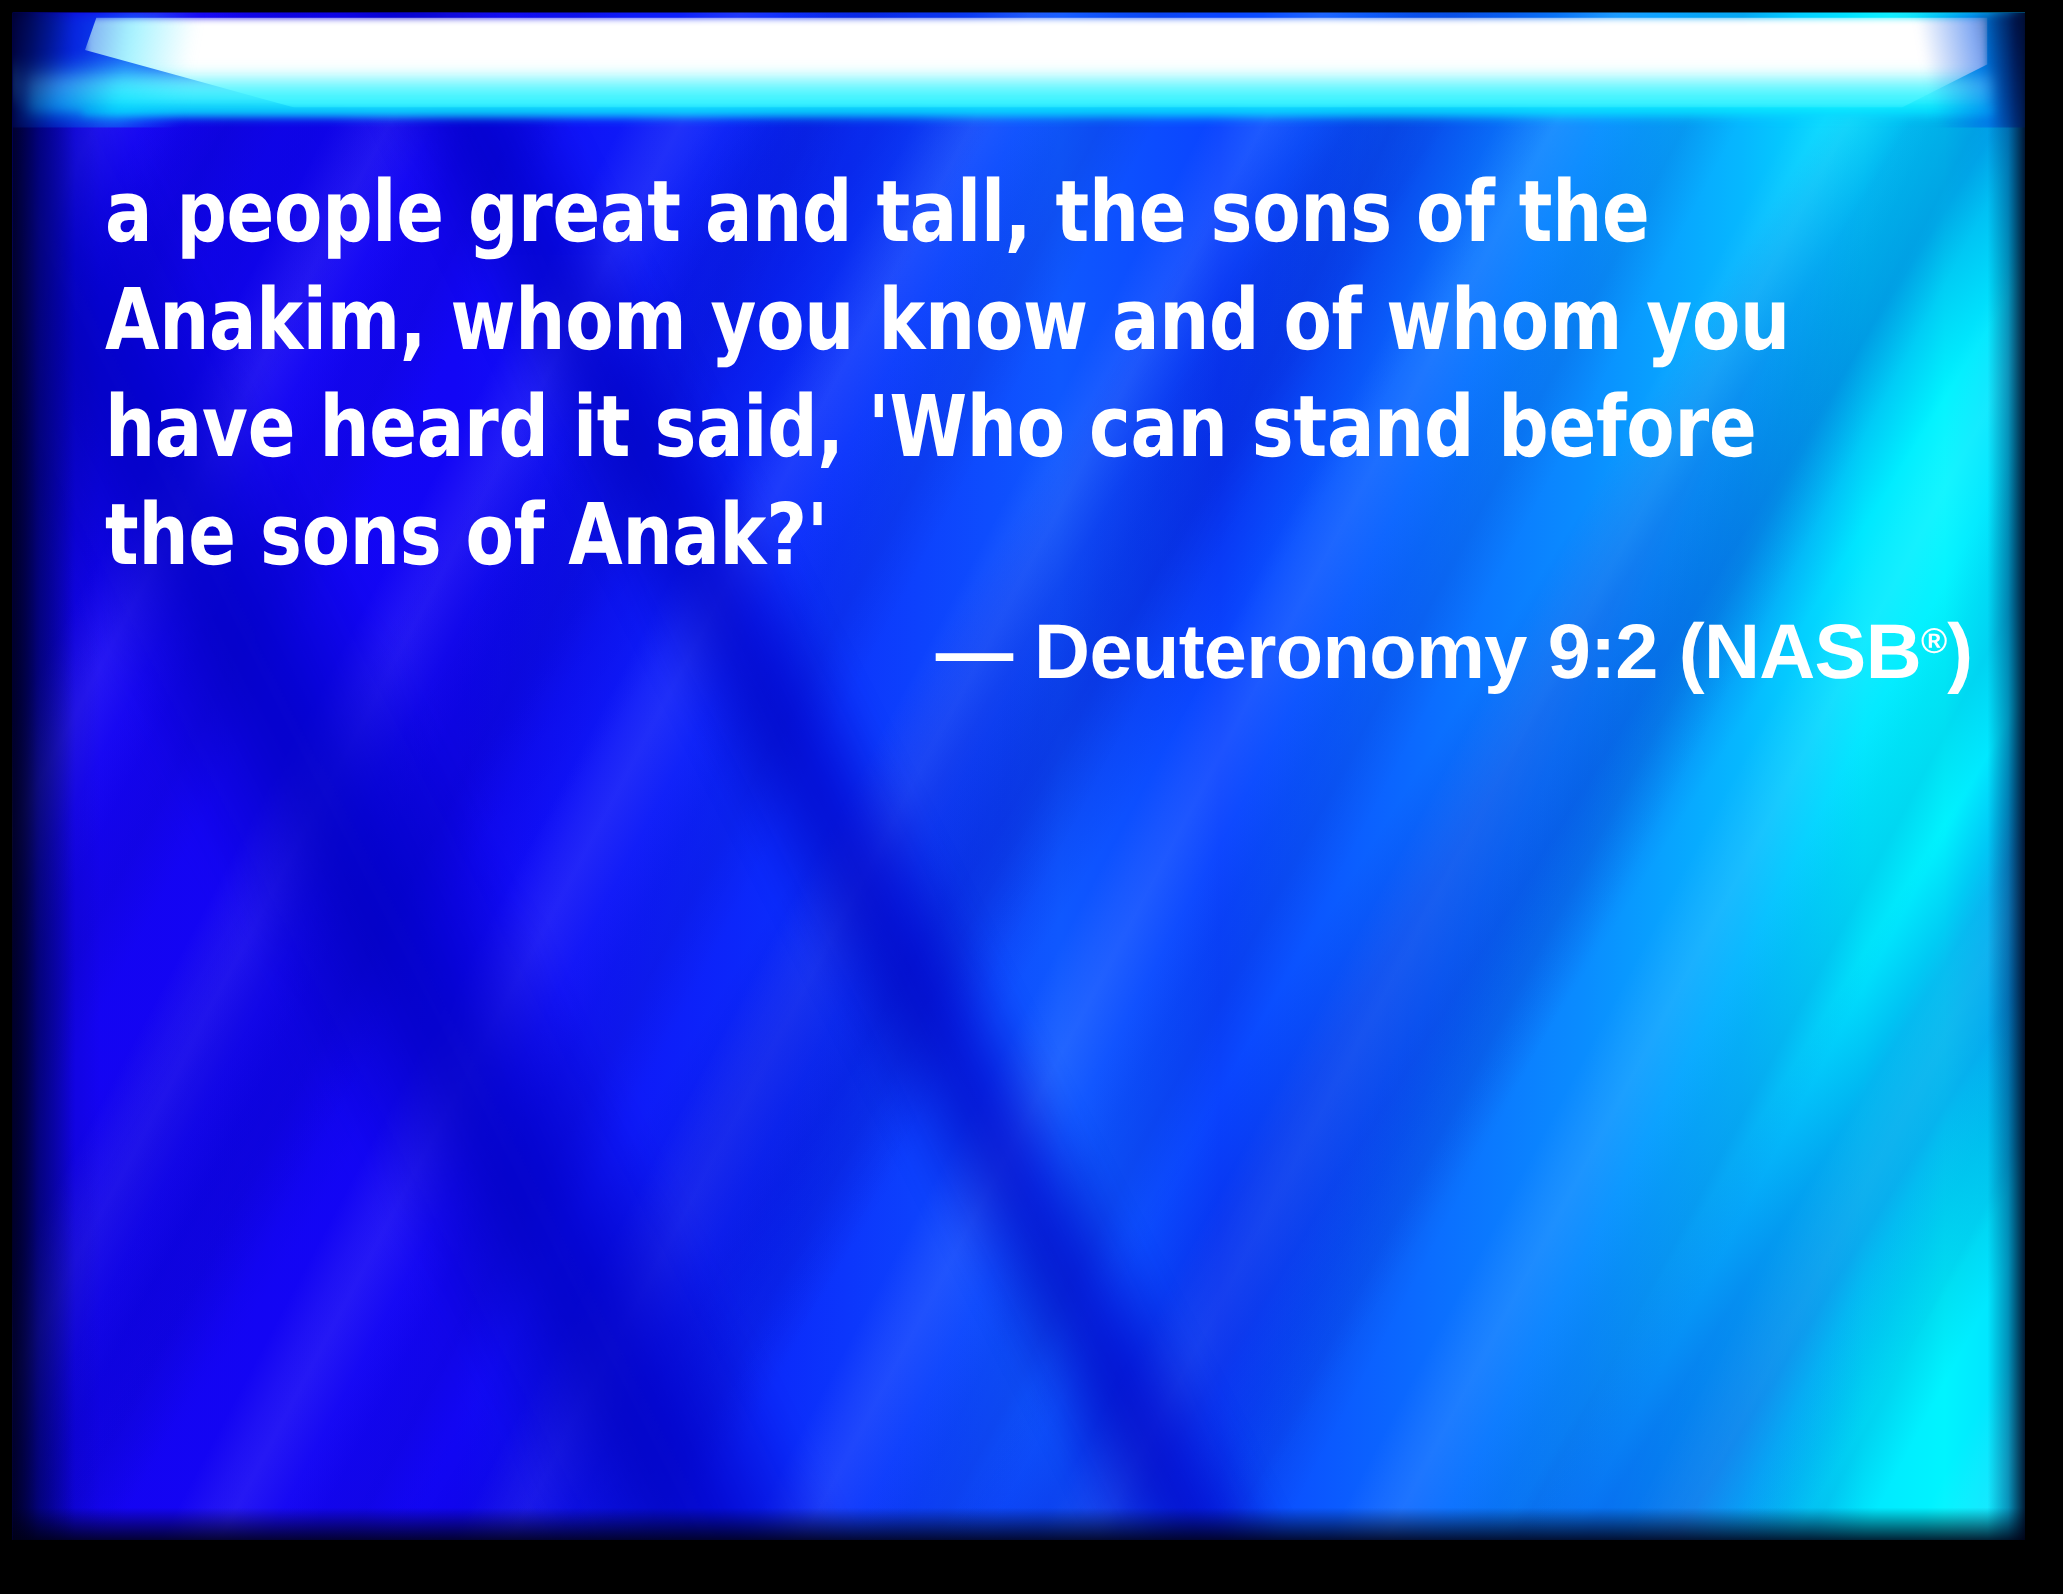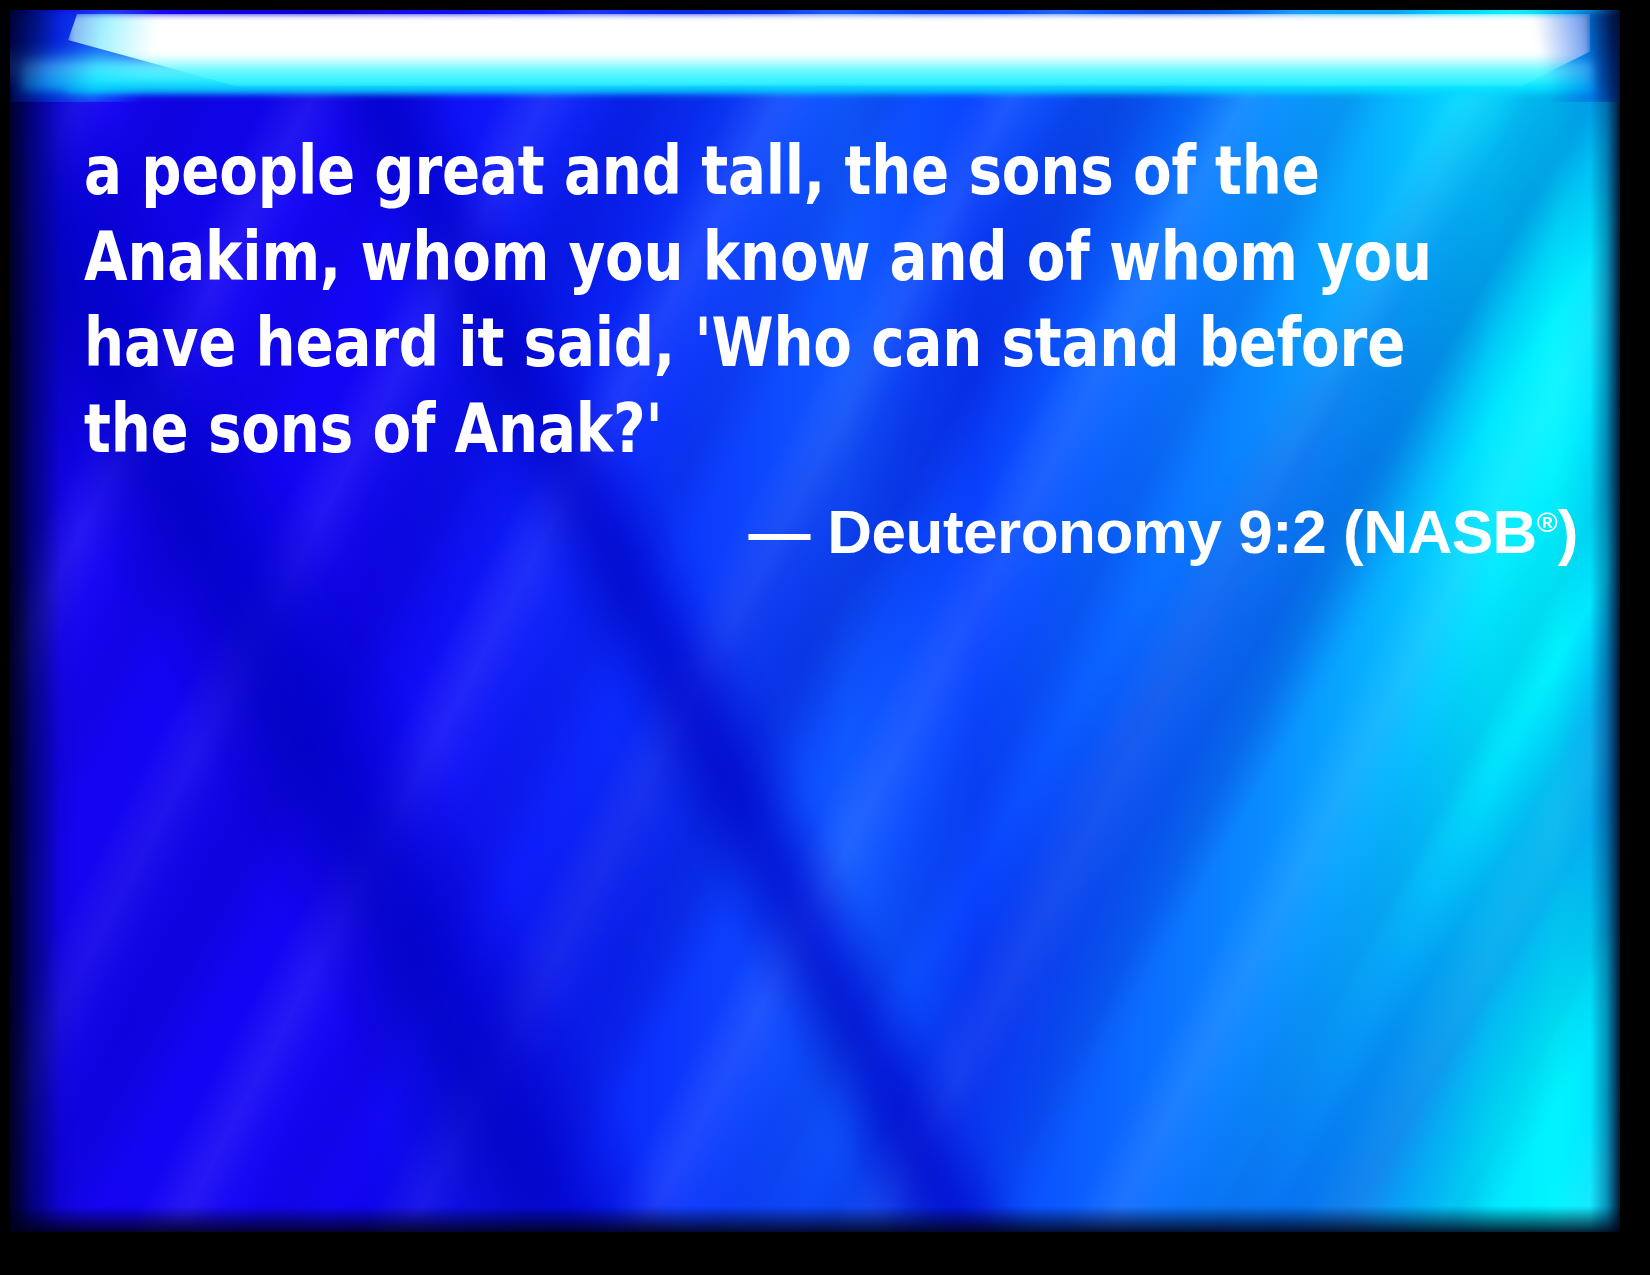--- a/index.html
+++ b/index.html
@@ -206,21 +206,21 @@
     letter-spacing: -0.2px;
     white-space: nowrap;
     transform: scaleX(0.92);
     transform-origin: left center;
   }
   .attrib-line {
     color: #ffffff;
     font-family: "Liberation Sans", "DejaVu Sans", sans-serif;
     font-weight: bold;
     font-size: 62px;
-    line-height: 88px;
+    line-height: 70px;
     letter-spacing: -0.5px;
     white-space: nowrap;
     text-align: right;
     padding-right: 6px;
     margin-top: 6px;
   }
   .attrib-line .emdash {
     letter-spacing: 0;
   }
   .attrib-line sup.reg {

